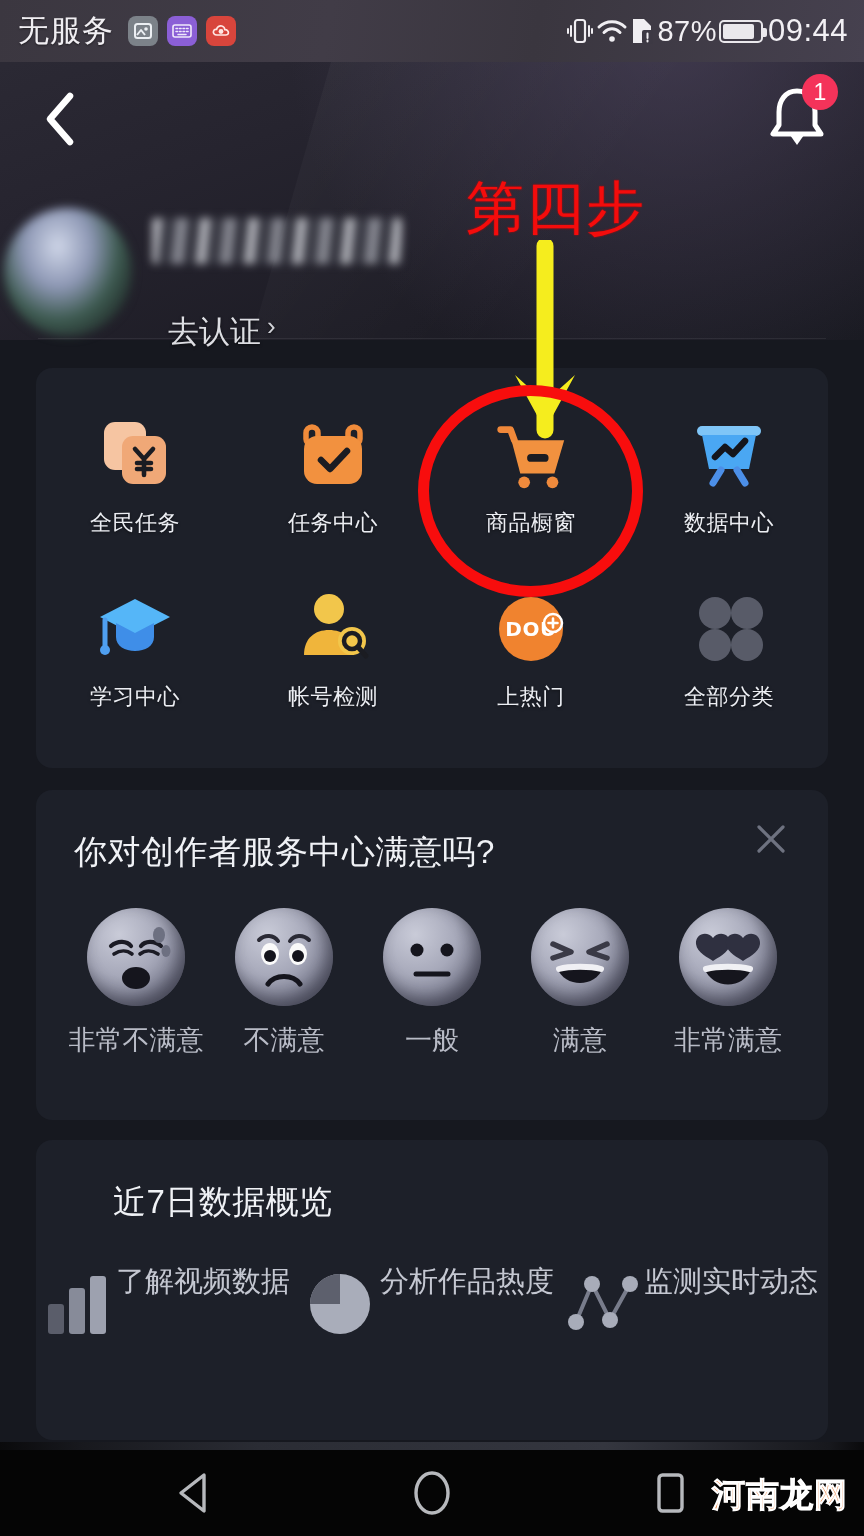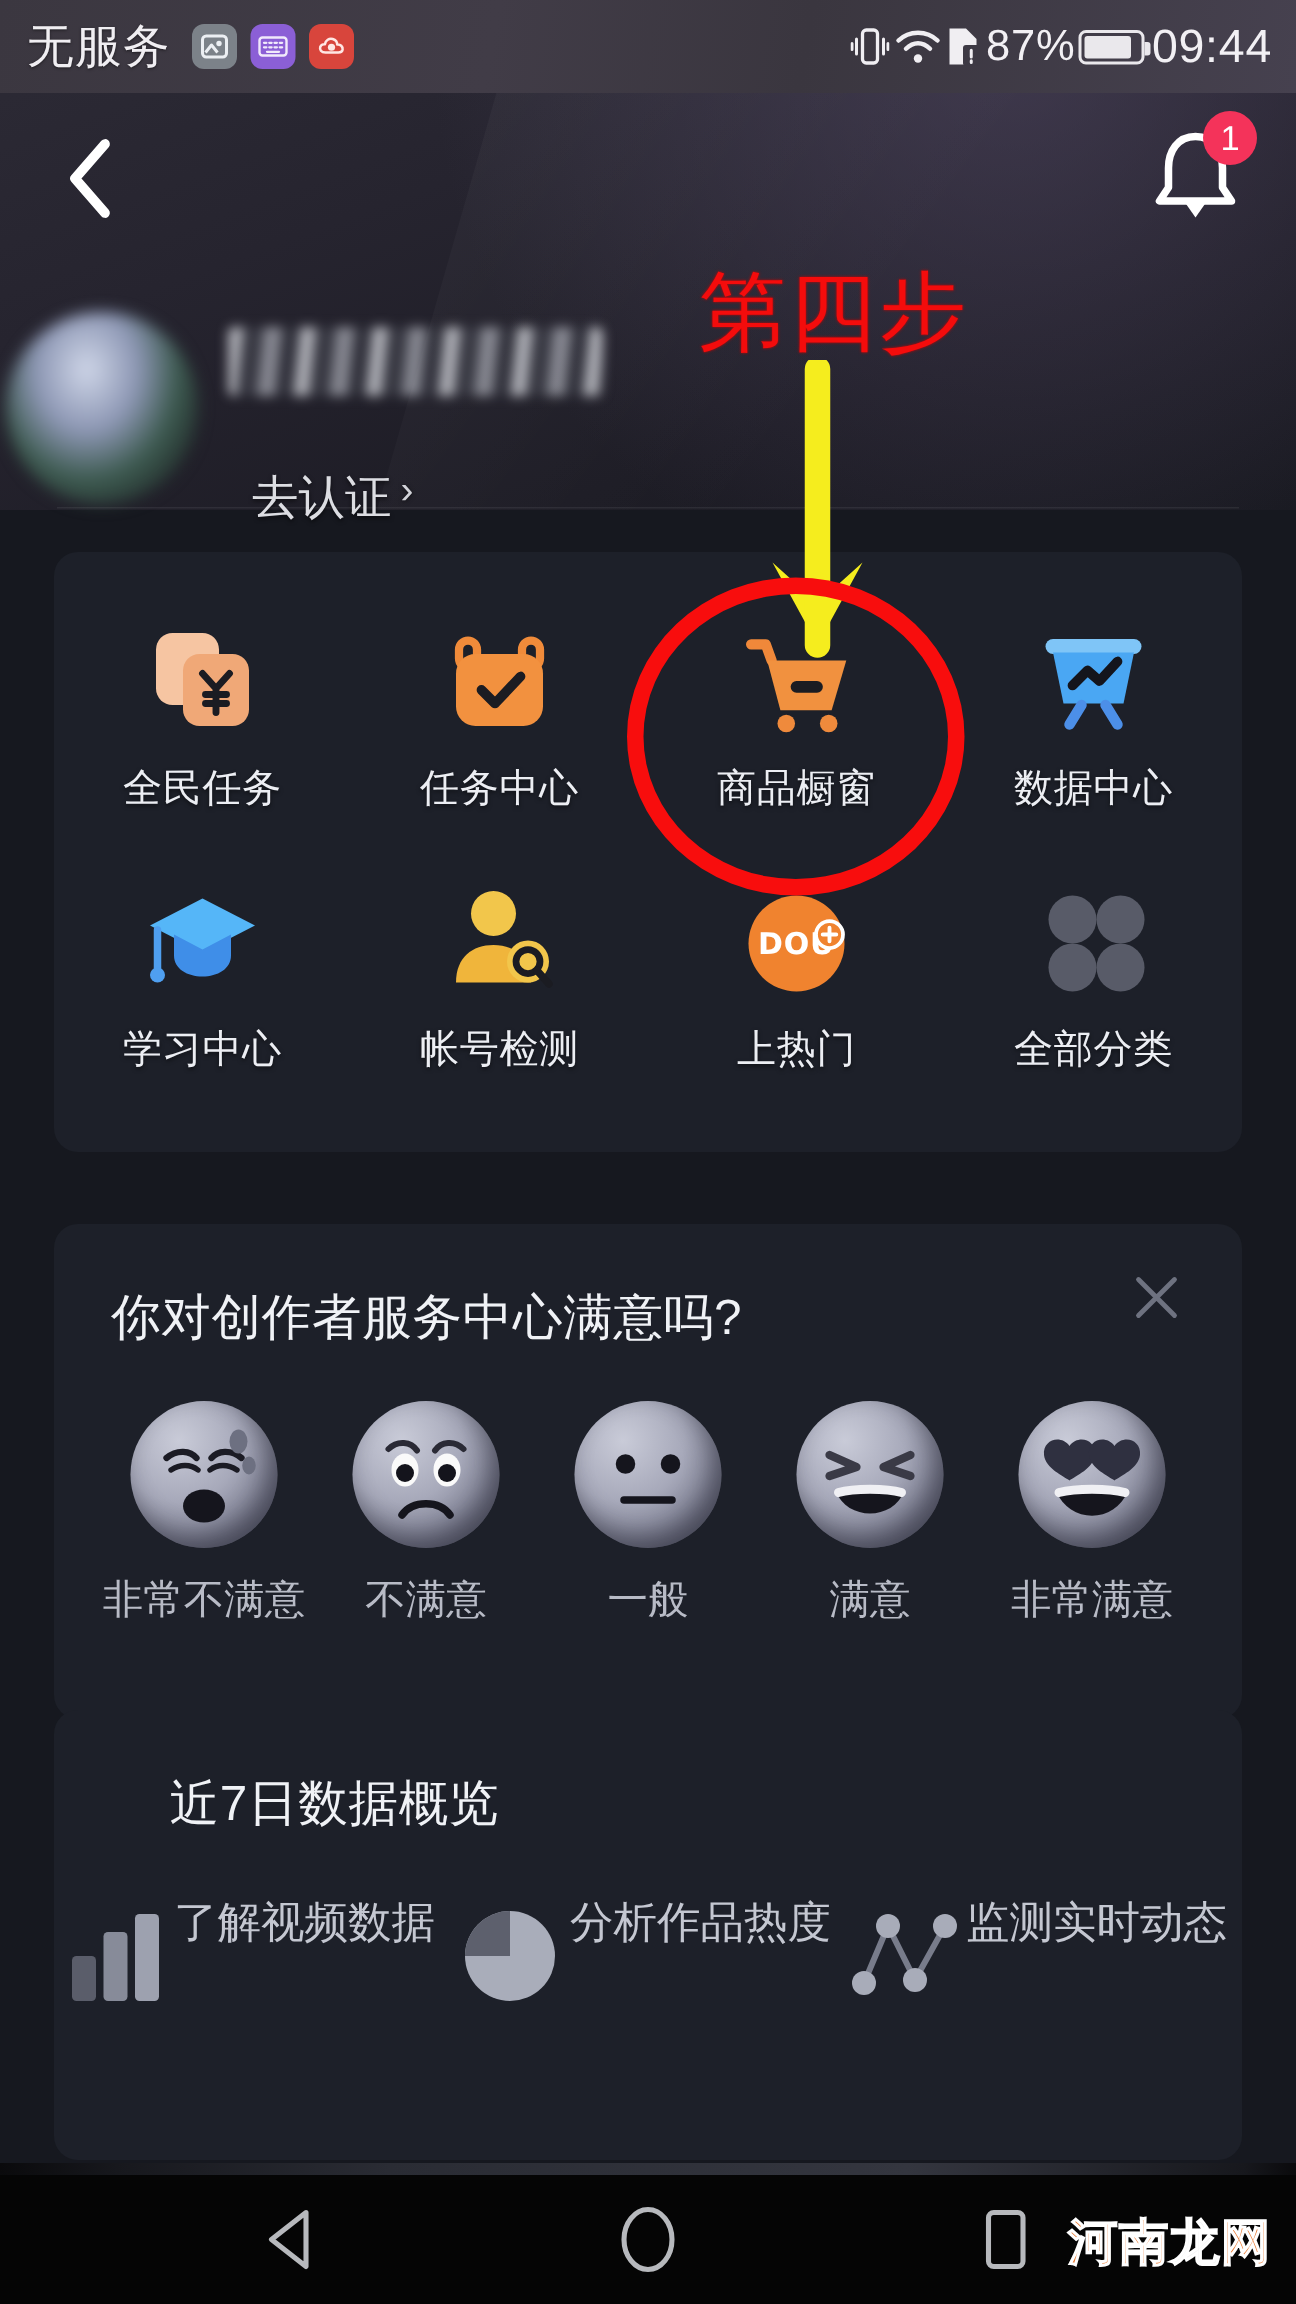--- a/index.html
+++ b/index.html
@@ -128,37 +128,37 @@
     width: 864px; height: 1110px;
     background: #16181f;
     z-index: 4;
   }
   .card {
     position: absolute; left: 36px; width: 792px;
     background: #1d2029;
     border-radius: 16px;
   }
   #card-grid  { top: 28px;  height: 400px; }
-  #card-survey{ top: 476px; height: 330px; }
+  #card-survey{ top: 450px; height: 330px; }
   #card-data  { top: 800px; height: 300px; }
 
   
   .gridrow { display: flex; }
   .entry {
     flex: 1 1 25%;
     display: flex; flex-direction: column;
     align-items: center; justify-content: flex-start;
   }
   .entry .ico {
     width: 82px; height: 82px;
     display: flex; align-items: center; justify-content: center;
     margin-bottom: 14px;
   }
   .entry .lbl {
-    color: #eceef3; font-size: 26px; letter-spacing: .5px;
+    color: #eceef3; font-size: 22px; letter-spacing: .5px;
     text-shadow: 0 1px 3px rgba(0,0,0,.55);
   }
 
   
   #surveyTitle {
     color: #f0f2f6; font-size: 33px; letter-spacing: .5px;
   }
   #surveyClose {
     position: absolute; right: 34px; top: 26px;
     width: 46px; height: 46px;

